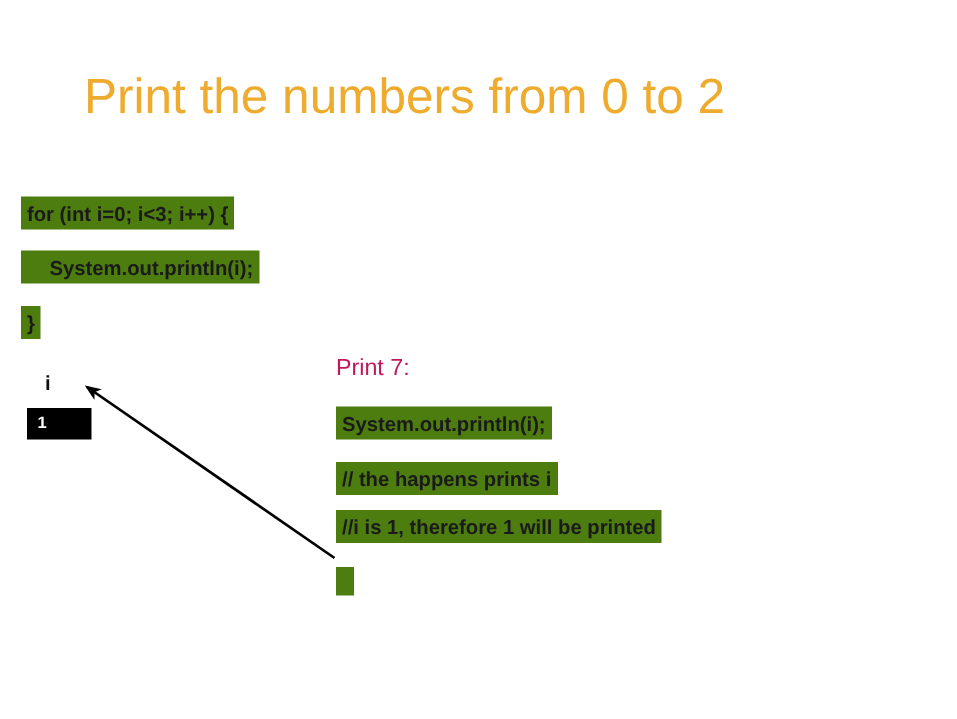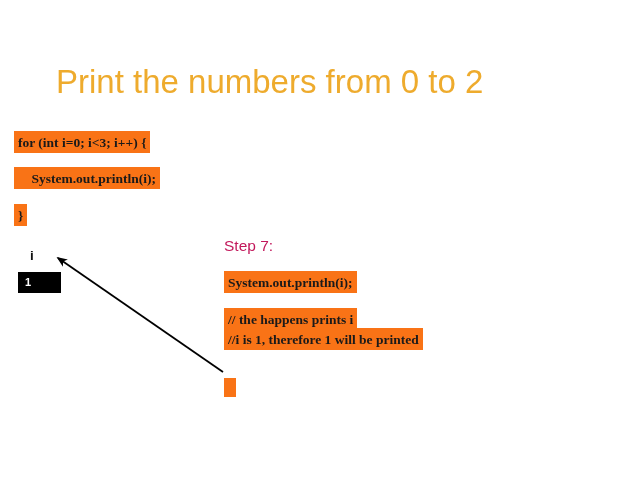--- a/index.html
+++ b/index.html
@@ -23,46 +23,45 @@
     position: absolute;
     left: 56px;
     top: 44px;
     font-family: "Liberation Sans", sans-serif;
     font-size: 33px;
     font-weight: 400;
     color: #eeab2d;
     letter-spacing: 0px;
     white-space: nowrap;
     line-height: 40px;
-    margin-top: 18px;
   }
 
   
   .code-line {
     position: absolute;
-    font-family: Liberation Serif, serif;
+    font-family: Liberation Sans, sans-serif;
     font-size: 13.5px;
     font-weight: bold;
     color: #1a1a1a;
-    background: #f97316;
+    background: #4d7c0f;
     white-space: pre;
     line-height: 21px;
     padding: 1px 4px 0 4px;
     box-sizing: border-box;
   }
 
   
   #code-for        { left: 14px;  top: 131px; }
   #code-println    { left: 14px;  top: 167px; }
   #code-closebrace { left: 14px;  top: 204px; }
 
   
   #trace-println   { left: 224px; top: 271px; }
   #trace-comment1  { left: 224px; top: 308px; }
-  #trace-comment2  { left: 224px; top: 328px; }
+  #trace-comment2  { left: 224px; top: 340px; }
   #trace-blank     { left: 224px; top: 378px; width: 12px; height: 19px; }
 
   
   #narration {
     position: absolute;
     left: 313px;
     top: 155px;
     font-family: "Liberation Sans", sans-serif;
     font-size: 15.5px;
     color: #1a1a1a;
@@ -129,21 +128,21 @@
 
   <div id="slide-title">Print the numbers from 0 to 2</div>
 
   <div id="code-for" class="code-line">for (int i=0; i&lt;3; i++) {</div>
 
   <div id="code-println" class="code-line">    System.out.println(i);</div>
 
   <div id="code-closebrace" class="code-line">}</div>
 
 
-  <div id="step-label">Step 7:</div>
+  <div id="step-label">Print 7:</div>
 
   <div id="trace-println" class="code-line">System.out.println(i);</div>
 
   <div id="trace-comment1" class="code-line">// the happens prints i</div>
 
   <div id="trace-comment2" class="code-line">//i is 1, therefore 1 will be printed</div>
 
   <div id="trace-blank" class="code-line"></div>
 
   <div id="var-name">i</div>

